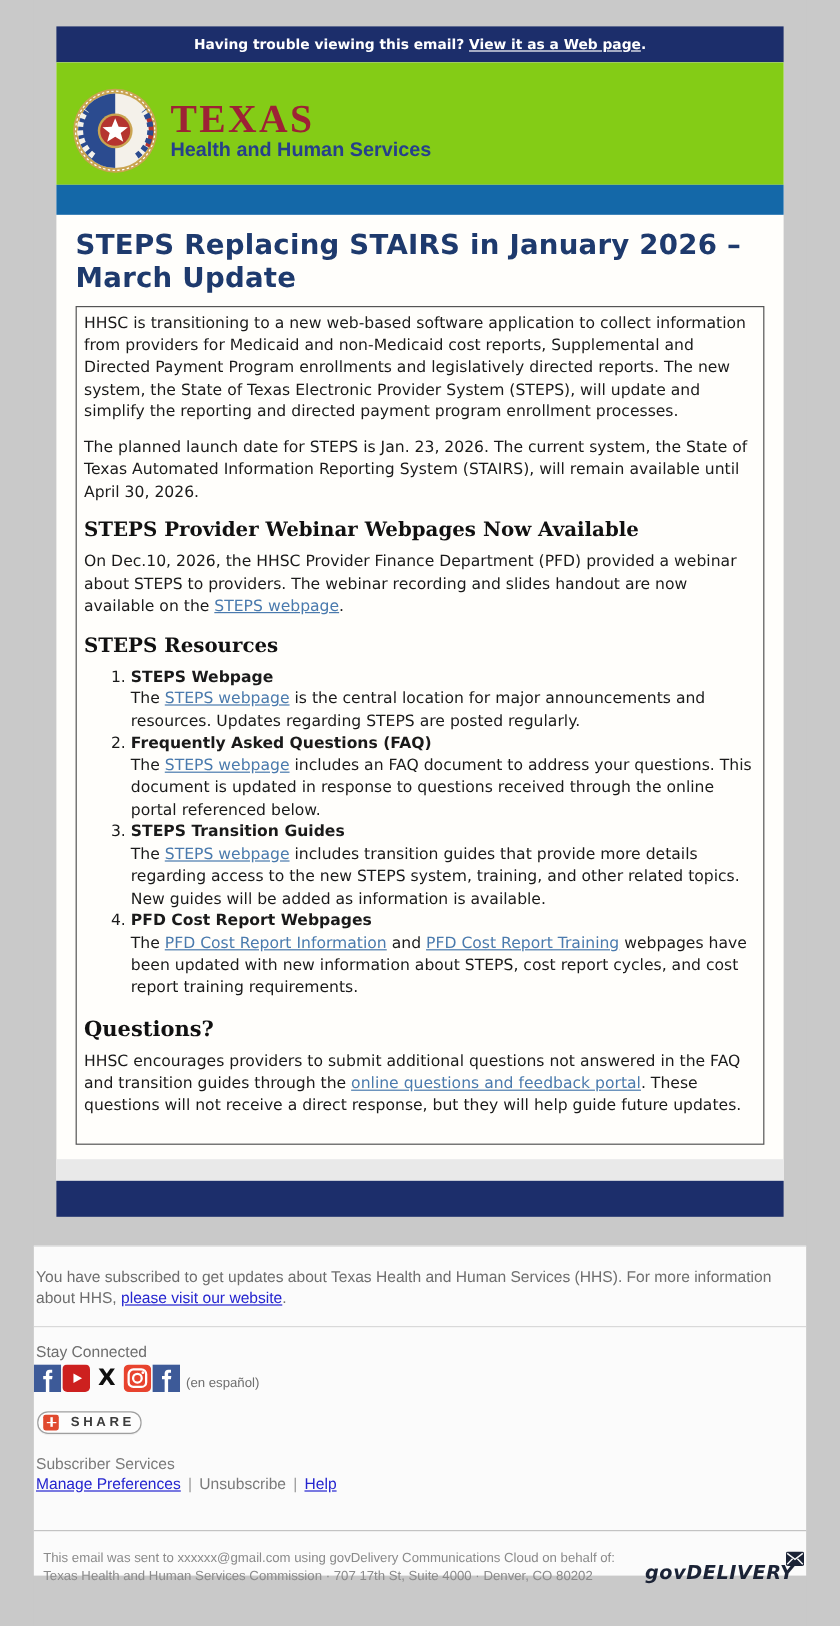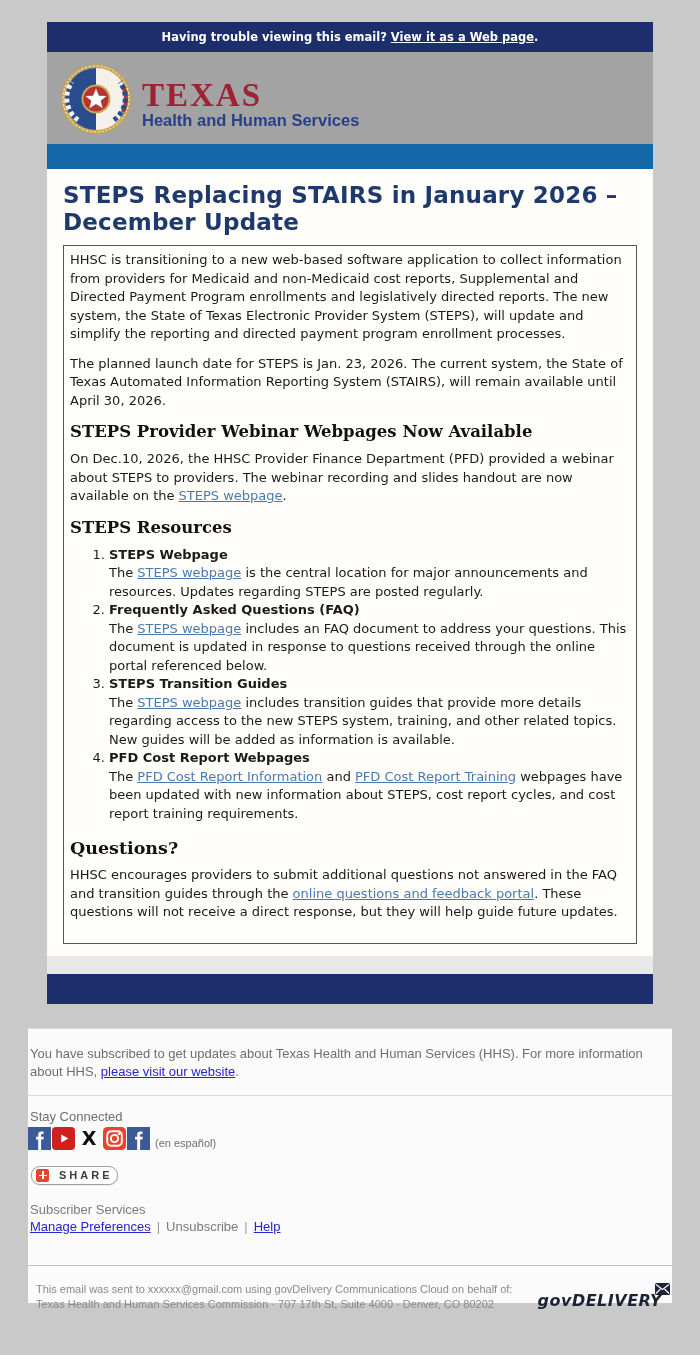--- a/index.html
+++ b/index.html
@@ -9,21 +9,21 @@
     background:#c9c9c9; overflow:hidden;
     font-family:"DejaVu Sans", sans-serif; color:#1a1a1a;
   }
   .email-wrap { width:606px; margin:22px auto 0; }
   .banner {
     background:#1c2e6b; color:#fff; height:30px; line-height:30px;
     text-align:center; font-size:11.5px; font-weight:bold;
   }
   .banner a { color:#fff; text-decoration:underline; font-weight:bold; cursor:pointer; }
   .email-body { background:#fffefb; }
-  .logo-row { padding:11px 0 9px 13px; display:flex; align-items:center; background:#a3a3a3; }
+  .logo-row { padding:21px 0 9px 13px; display:flex; background:#84cc16; }
   .seal { width:72px; height:72px; flex:0 0 auto; }
   .wordmark { margin-left:10px; padding-top:12px; }
   .wordmark .tx {
     font-family:"Liberation Serif", serif; font-weight:bold; font-size:33px;
     letter-spacing:2px; color:#9d2235; line-height:30px;
   }
   .wordmark .tag {
     font-family:"Liberation Sans", sans-serif; font-weight:bold; font-size:16.5px;
     color:#26408b; line-height:20px;
   }
@@ -126,21 +126,21 @@
           <path d="M36 25.5 L38.9 32.7 L46.6 33 L40.6 37.8 L42.7 45.2 L36 40.9 L29.3 45.2 L31.4 37.8 L25.4 33 L33.1 32.7 Z" fill="#fff"></path>
         </svg>
         <div class="wordmark">
           <div class="tx">TEXAS</div>
           <div class="tag">Health and Human Services</div>
         </div>
       </div>
 
       <div class="blue-bar"></div>
 
-      <h1 class="title">STEPS Replacing STAIRS in January 2026 – December Update</h1>
+      <h1 class="title">STEPS Replacing STAIRS in January 2026 – March Update</h1>
 
       <div class="content-box">
         <p><span>HHSC is transitioning to a new web-based software application to collect information from providers for Medicaid and non-Medicaid cost reports, Supplemental and Directed Payment Program enrollments and legislatively directed reports. The new system, the State of Texas Electronic Provider System (STEPS), will update and simplify the reporting and directed payment program enrollment processes.</span></p>
         <p><span>The planned launch date for STEPS is Jan. 23, 2026. The current system, the State of Texas Automated Information Reporting System (STAIRS), will remain available until April 30, 2026.</span></p>
 
         <h2>STEPS Provider Webinar Webpages Now Available</h2>
         <p><span>On Dec.10, 2026, the HHSC Provider Finance Department (PFD) provided a webinar about STEPS to providers. The webinar recording and slides handout are now available on the </span><a class="lnk">STEPS webpage</a><span>.</span></p>
 
         <h2>STEPS Resources</h2>
         <ol class="res">

